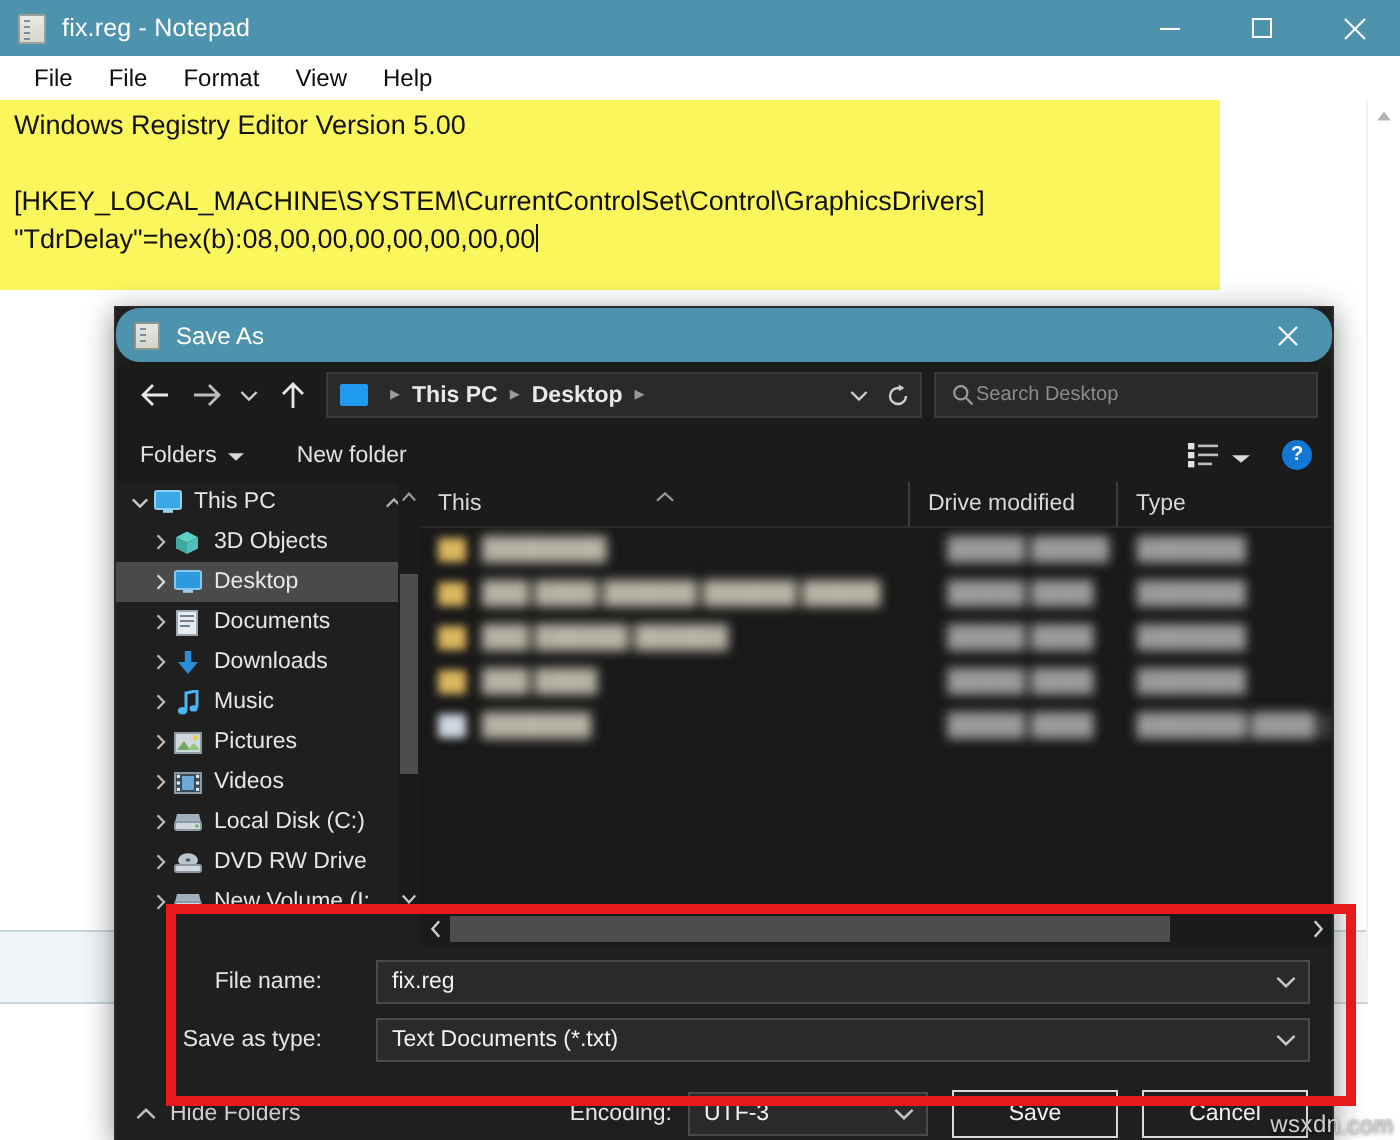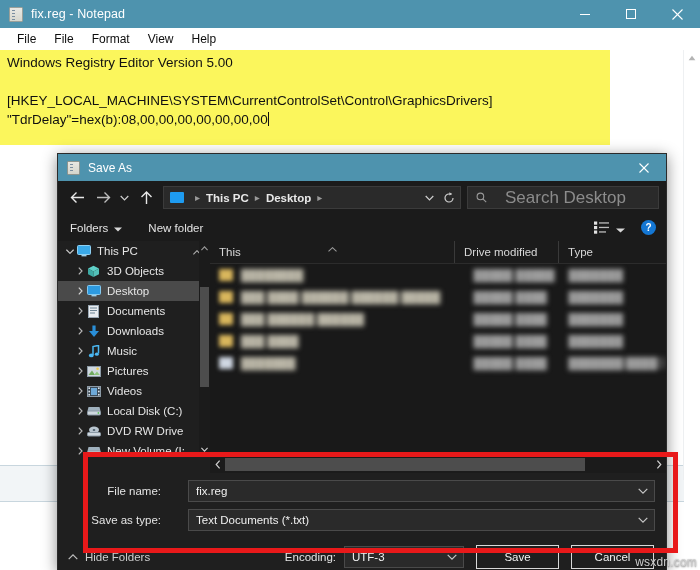--- a/index.html
+++ b/index.html
@@ -63,21 +63,21 @@
   }
 
   
   #saveas{
     position:absolute;left:57px;top:153px;width:610px;height:417px;
     background:#1f1f1f;border:1px solid #2b2b2b;box-sizing:border-box;
     box-shadow:0 3px 14px rgba(0,0,0,.45);
   }
   .sa-title{
     position:absolute;left:0;top:0;width:608px;height:27px;background:#4e93ae;
-    display:flex;align-items:center;
+    display:flex;align-items:center;border-radius:12px;
   }
   .sa-ticon{
     width:13px;height:14px;margin-left:9px;margin-right:8px;position:relative;
     background:linear-gradient(180deg,#e7e7e2 0%,#d5d5cc 100%);
     border:1px solid #8e948e;border-radius:1px;box-sizing:border-box;
   }
   .sa-ticon:before{
     content:"";position:absolute;left:2px;top:2px;width:3px;height:9px;
     background:repeating-linear-gradient(180deg,#7b8ea0 0 1px,transparent 1px 3px);
   }
@@ -95,21 +95,21 @@
     display:flex;align-items:center;box-sizing:border-box;min-width:0;
   }
   .addr-ico{width:14px;height:11px;background:#1e9bf0;margin:0 5px 0 6px;border-radius:1px;flex:0 0 auto;}
   .crumb{color:#e9e9e9;font-size:11.5px;font-weight:bold;white-space:nowrap;}
   .sep{color:#9a9a9a;font-size:10px;margin:0 6px;}
   .addr-right{margin-left:auto;display:flex;align-items:center;}
   .searchbar{
     width:192px;height:23px;margin-right:7px;background:#2a2a2a;border:1px solid #3b3b3b;
     display:flex;align-items:center;box-sizing:border-box;
   }
-  .search-ph{color:#8c8c8c;font-size:17px;margin-left:18px;}
+  .search-ph{color:#8c8c8c;font-size:10px;margin-left:1px;}
 
   .sa-toolbar{
     position:absolute;left:0;top:60px;width:608px;height:27px;background:#1b1b1b;
     display:flex;align-items:center;border-bottom:1px solid #2a2a2a;
   }
   .tb-item{color:#e3e3e3;font-size:11.5px;display:flex;align-items:center;}
   #tb-organize{margin-left:12px;}
   #tb-newfolder{margin-left:26px;}
   .tb-caret{margin-left:6px;}
   .tb-right{margin-left:auto;display:flex;align-items:center;margin-right:10px;}

